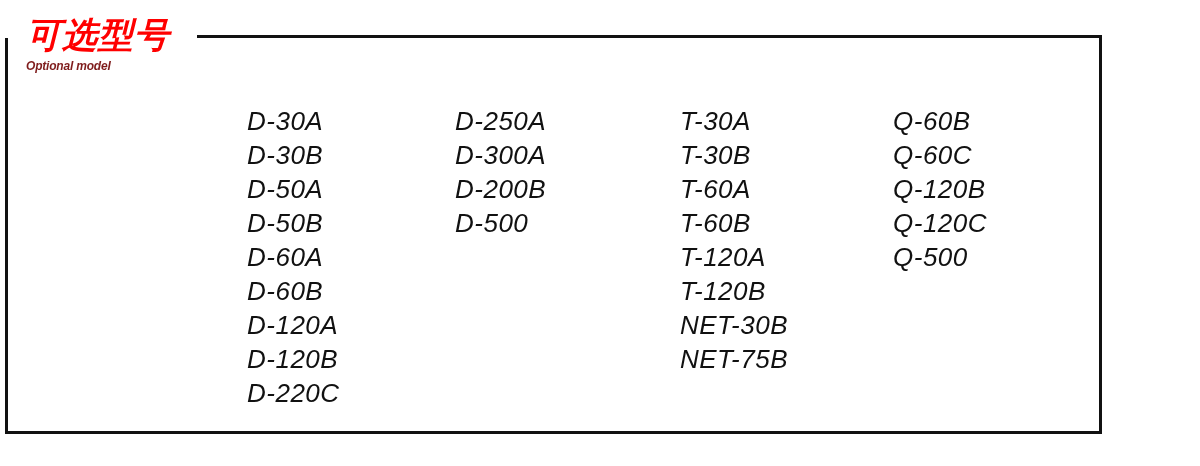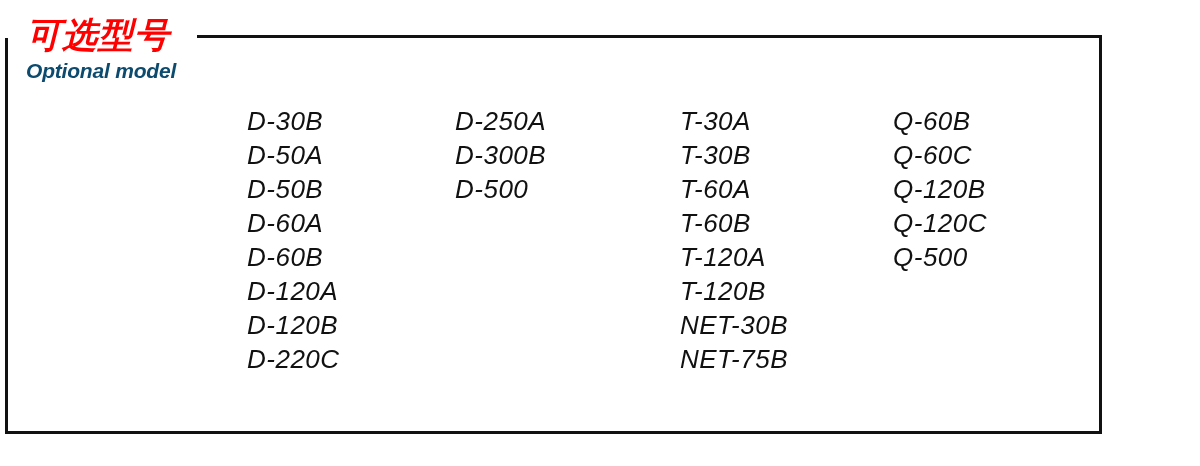--- a/index.html
+++ b/index.html
@@ -69,24 +69,24 @@
     font-size: 35px;
     font-weight: bold;
     letter-spacing: 1px;
     color: #ff0000;
     white-space: nowrap;
     line-height: 1.05;
   }
   .heading-en {
     display: block;
     margin-top: 6px;
-    font-size: 21px;
+    font-size: 12px;
     font-weight: bold;
     letter-spacing: -0.2px;
-    color: #0c4a6e;
+    color: #7f1d1d;
     white-space: nowrap;
   }
 
   
   .columns {
     position: absolute;
     left: 0;
     top: 104px;
     width: 1100px;
     height: 320px;
@@ -124,33 +124,35 @@
 
   <div class="heading">
     <span class="heading-cn">可选型号</span>
     <span class="heading-en">Optional model</span>
   </div>
 
   <div class="columns">
 
 
     <div class="model-column c1">
+      <span class="model-item">D-30A</span>
       <span class="model-item">D-30B</span>
       <span class="model-item">D-50A</span>
       <span class="model-item">D-50B</span>
       <span class="model-item">D-60A</span>
       <span class="model-item">D-60B</span>
       <span class="model-item">D-120A</span>
       <span class="model-item">D-120B</span>
       <span class="model-item">D-220C</span>
     </div>
 
     <div class="model-column c2">
       <span class="model-item">D-250A</span>
-      <span class="model-item">D-300B</span>
+      <span class="model-item">D-300A</span>
+      <span class="model-item">D-200B</span>
       <span class="model-item">D-500</span>
     </div>
 
     <div class="model-column c3">
       <span class="model-item">T-30A</span>
       <span class="model-item">T-30B</span>
       <span class="model-item">T-60A</span>
       <span class="model-item">T-60B</span>
       <span class="model-item">T-120A</span>
       <span class="model-item">T-120B</span>

